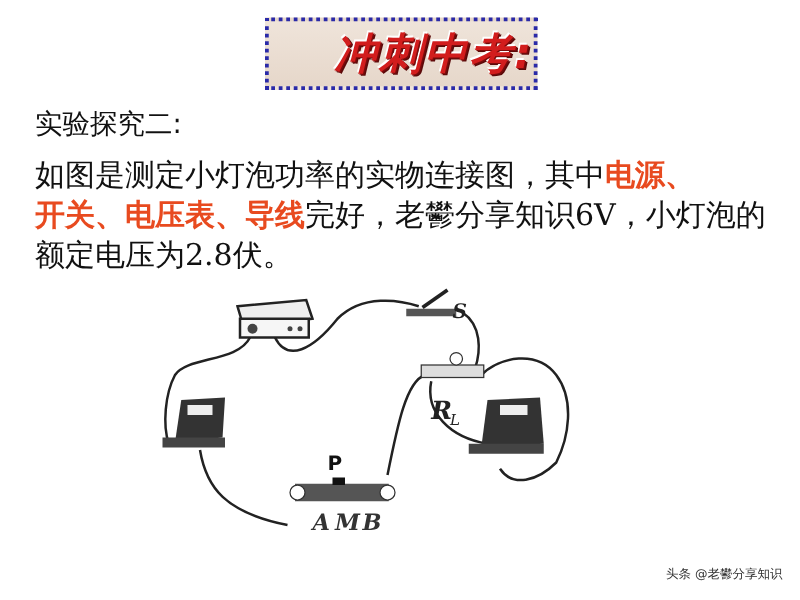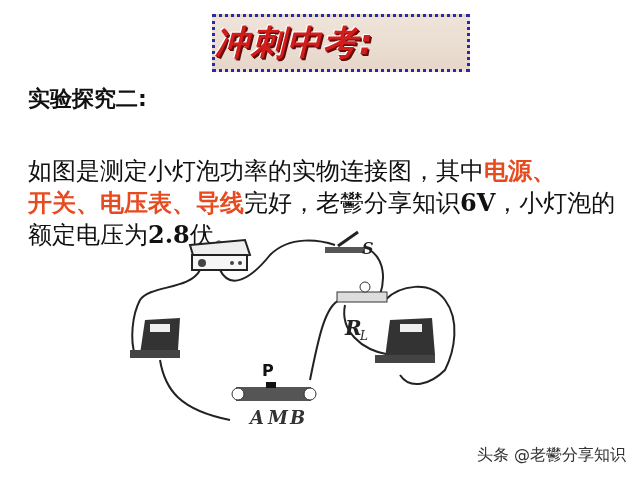--- a/index.html
+++ b/index.html
@@ -1,29 +1,29 @@
 <!DOCTYPE html>
 <html><head>
 <meta charset="utf-8">
 <style>
   html, body { margin:0; padding:0; }
   body { width:640px; height:480px; background:#ffffff; position:relative; overflow:hidden;
          font-family:"DejaVu Sans", sans-serif; }
-  .banner { position:absolute; left:212px; top:14px; width:258px; height:58px;
+  .banner { position:absolute; left:212px; top:14px; width:218px; height:58px;
             border:3px dotted #2a2aa8; background:linear-gradient(180deg,#efe4da,#e6d7ca); box-sizing:border-box;
-            display:flex; align-items:center; justify-content:flex-start; }
+            display:flex; align-items:center; justify-content:flex-end; }
   .banner-text { font-family:"DejaVu Sans", sans-serif; font-weight:bold; font-size:34px; font-style:italic;
                  color:#d21d1d; letter-spacing:2px;
                  text-shadow: 1px 1px 0 #7a0b0b, -1px -1px 0 #fff, 2px 2px 0 #5a0a0a; }
-  .heading { position:absolute; left:28px; top:84px; font-size:22px; font-weight:bold; color:#111; }
-  .para { position:absolute; left:28px; top:124px; width:590px; font-size:24px; line-height:32px; color:#111;margin-top:31px; }
+  .heading { position:absolute; left:28px; top:84px; font-size:22px; font-weight:normal; color:#111; }
+  .para { position:absolute; left:28px; top:124px; width:590px; font-size:24px; line-height:32px; color:#111; }
   .red { color:#e84a1f; font-weight:bold; }
-  .bold { font-weight:bold; font-family:"DejaVu Serif", serif; }
+  .bold { font-weight:normal; font-family:"DejaVu Serif", serif; }
   .diagram { position:absolute; left:0; top:220px; width:640px; height:230px; }
-  .watermark { position:absolute; right:14px; bottom:14px; font-size:16px; color:#333; }
+  .watermark { position:absolute; right:14px; bottom:14px; font-size:10px; color:#333; }
 </style>
 </head>
 <body>
 
 <div class="banner">
   <span class="banner-text">冲刺中考:</span>
 </div>
 
 <div class="heading">实验探究二:</div>
 

